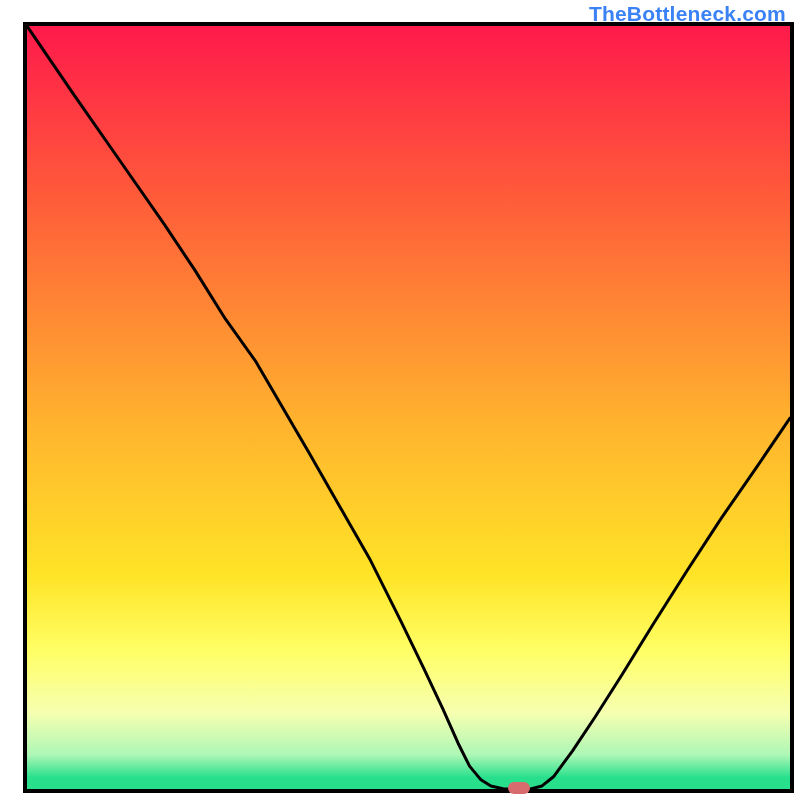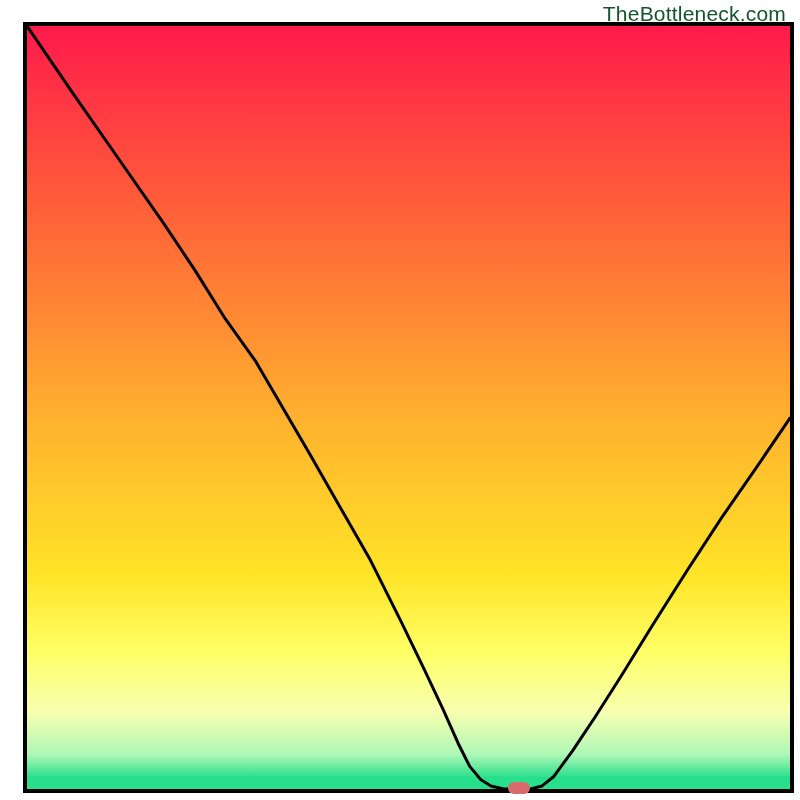--- a/index.html
+++ b/index.html
@@ -13,22 +13,22 @@
   .chart-container {
     position: relative;
     width: 800px;
     height: 800px;
   }
   .watermark {
     position: absolute;
     top: 2px;
     right: 14px;
     font-size: 21px;
-    font-weight: 400;
-    color: #14532d;
+    font-weight: 700;
+    color: #3b82f6;
     letter-spacing: 0.2px;
     z-index: 30;
   }
   svg.plot {
     position: absolute;
     left: 0;
     top: 0;
     width: 800px;
     height: 800px;
     display: block;

